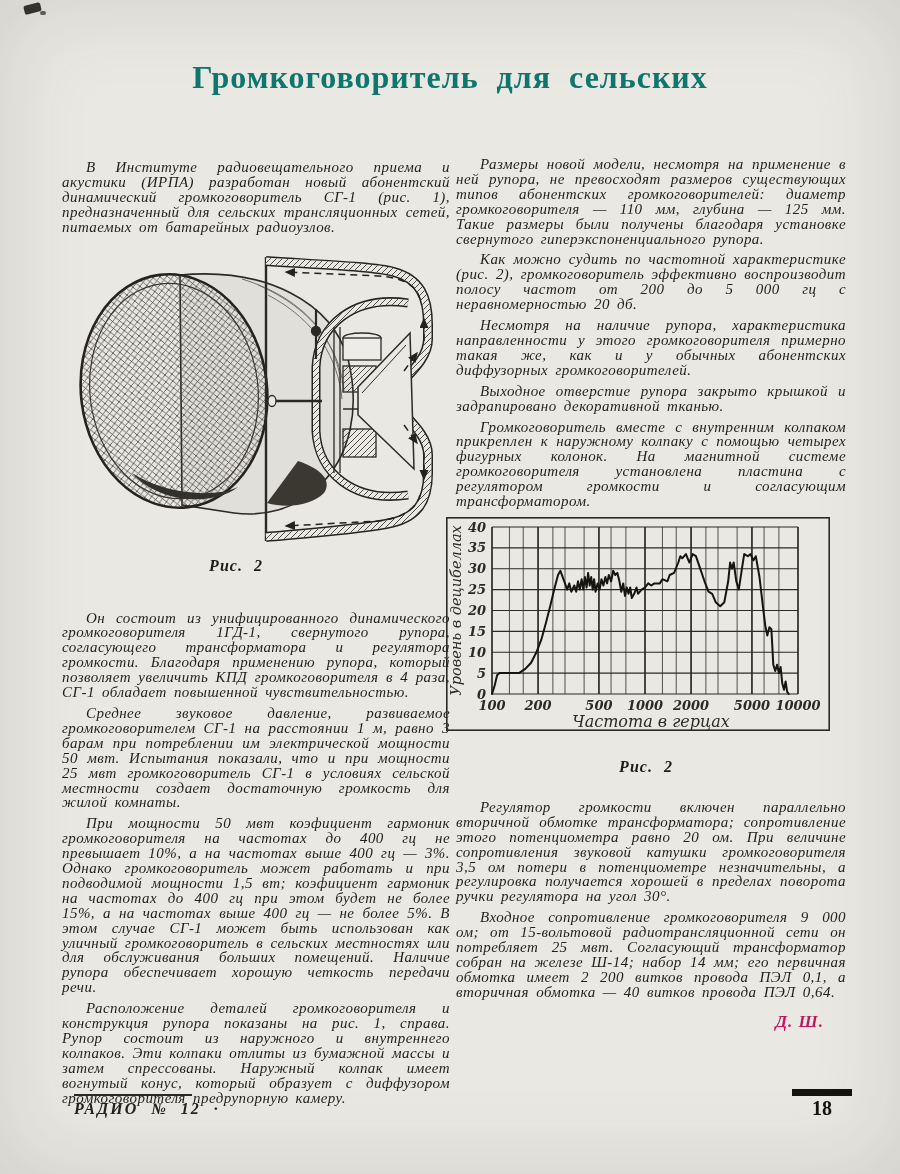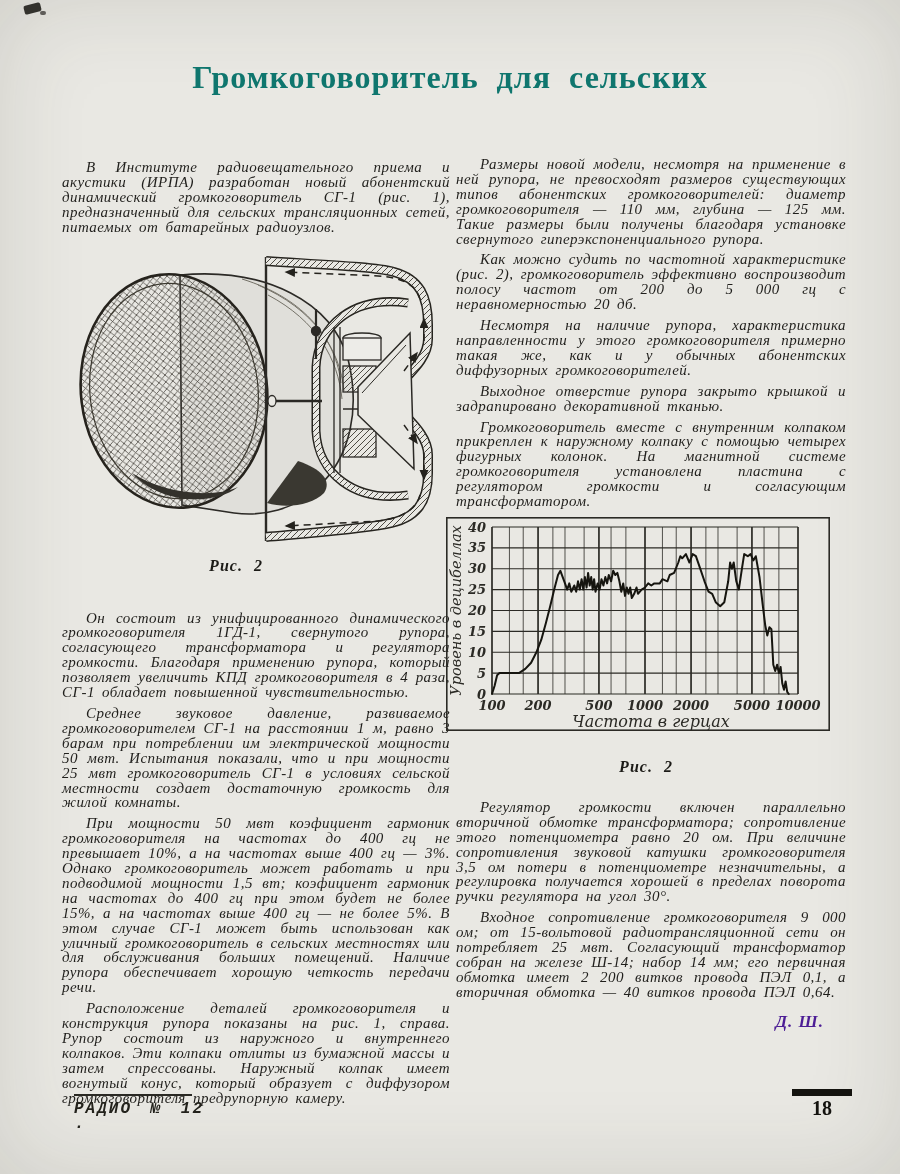--- a/index.html
+++ b/index.html
@@ -31,26 +31,26 @@
   figure{margin:0;}
   .fig1{margin:4px 0 0 0;}
   .fig1 svg{display:block;}
   .figcap{text-align:center;font-style:italic;font-weight:bold;font-size:16px;color:#1c1b17;
     letter-spacing:1px;word-spacing:6px;}
   .fig1 .figcap{margin-top:10px;margin-bottom:36px;margin-right:40px;}
   .fig2{margin:8px 0 0 -10px;}
   .fig2 .figcap{margin-top:23px;margin-bottom:24px;font-family:Liberation Serif, serif;}
 
   .signature{margin-top:12px;padding-right:22px;text-align:right;
-    font-weight:bold;font-style:italic;font-size:17px;letter-spacing:1px;color:#4c1d95;}
+    font-weight:bold;font-style:italic;font-size:17px;letter-spacing:1px;color:#be185d;}
 
   .footer-left{position:absolute;left:74px;top:1094px;width:150px;}
   .footer-rule{width:118px;height:2px;background:#2a2924;box-shadow:0 -3px 0 -1px #46443d;}
   .footer-journal{display:block;margin-top:4px;font-style:italic;font-weight:bold;
-    font-size:16px;letter-spacing:2px;word-spacing:7px;color:#23221c;font-family:Liberation Mono, monospace;}
+    font-size:16px;letter-spacing:2px;word-spacing:7px;color:#23221c;}
   .footer-right{position:absolute;left:792px;top:1089px;width:60px;}
   .footer-bar{width:60px;height:7px;background:#14130f;}
   .footer-page{margin-top:1px;text-align:center;font-weight:bold;font-size:20px;color:#14130f;}
 </style>
 </head>
 <body>
 
 <div class="page">
   <div class="speck"></div>
   <div class="speck2"></div>

